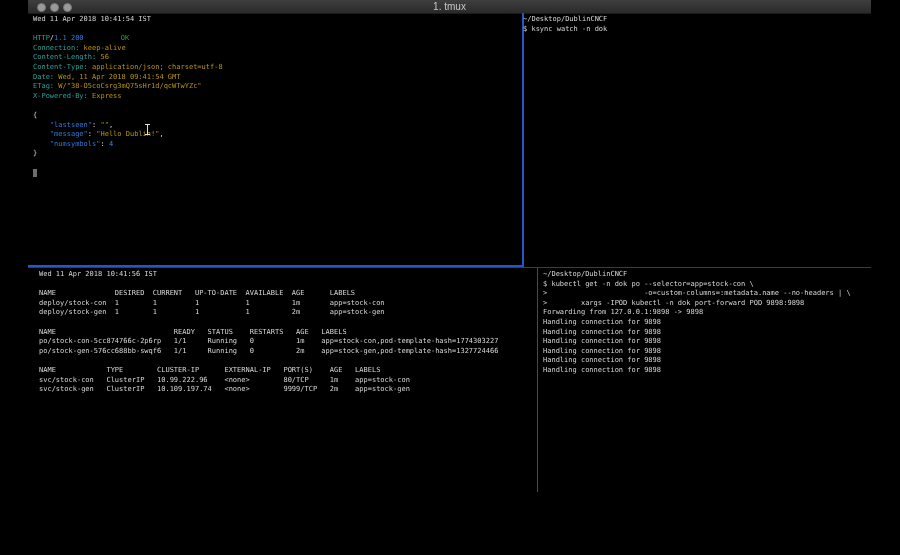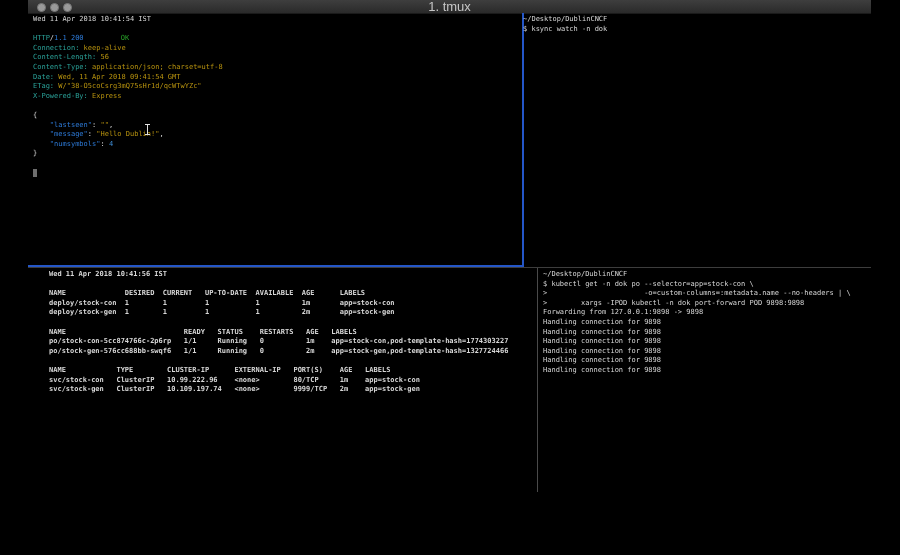--- a/index.html
+++ b/index.html
@@ -6,32 +6,32 @@
   body{width:900px;height:555px;position:relative;overflow:hidden;
        font-family:"DejaVu Sans Mono",monospace;}
   .window{position:absolute;left:28px;top:0;width:843px;height:507px;background:#000;}
 
   
   .titlebar{position:absolute;left:0;top:0;right:0;height:13px;
     background:linear-gradient(#3e3e3e,#2a2a2a);border-bottom:1px solid #1a1a1a;}
   .dots{position:absolute;left:9px;top:3px;display:flex;gap:4px;}
   .dot{width:7px;height:7px;border-radius:50%;background:#9a9a9a;border:0.5px solid #777;}
   .wtitle{position:absolute;left:0;right:0;top:0;height:13px;line-height:13px;
-    text-align:center;font-family:"Liberation Sans",sans-serif;font-size:13px;color:#c6c6c6;}
+    text-align:center;font-family:"Liberation Sans",sans-serif;font-size:10px;color:#c6c6c6;}
 
   
   .pane{position:absolute;overflow:hidden;font-size:7px;line-height:9.6px;
     white-space:pre;color:#d8d8d8;}
   .line{height:9.6px;}
   .pane-tl{left:0;top:13px;width:489px;height:250px;
     border-right:2px solid #2456c8;border-bottom:2px solid #2456c8;
     padding:2px 0 0 5px;}
   .pane-tr{left:491px;top:13px;right:0;height:250px;padding:2px 0 0 4px;}
   .divider-h{position:absolute;left:0;top:267px;right:0;height:1px;background:#3d3d3d;}
-  .pane-bl{left:16px;top:268px;width:509px;height:224px;padding:2px 0 0 5px;font-weight:bold;}
+  .pane-bl{left:6px;top:268px;width:509px;height:224px;padding:2px 0 0 5px;}
   .divider-v{position:absolute;left:509px;top:268px;width:1px;height:224px;background:#4a4a4a;}
   .pane-br{left:510px;top:268px;right:0;height:224px;padding:2px 0 0 5px;}
 
   
   .c-fg{color:#d8d8d8;}
   .c-cyan{color:#2aa198;}
   .c-yellow{color:#b8930e;}
   .c-blue{color:#2d7bd9;}
   .c-green{color:#29a329;padding-left:33px;}
   .c-num{color:#3f8fd9;}

